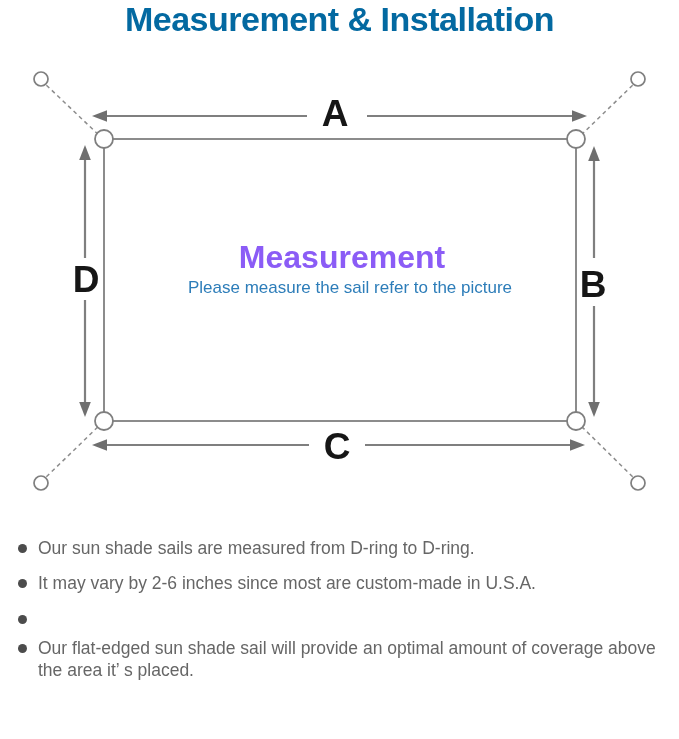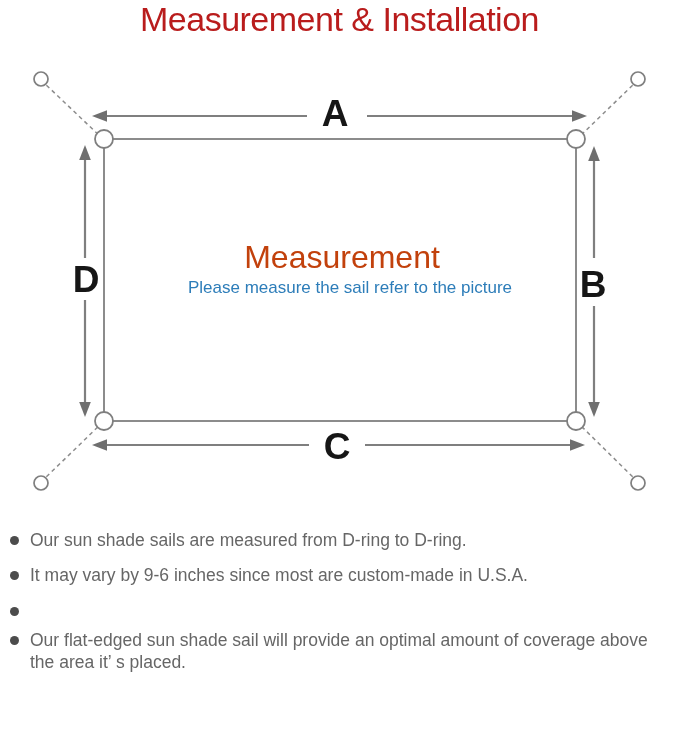--- a/index.html
+++ b/index.html
@@ -15,23 +15,23 @@
     background: #ffffff;
     overflow: hidden;
   }
   .page-title {
     position: absolute;
     top: 0px;
     left: 0;
     width: 100%;
     text-align: center;
     font-size: 34px;
-    font-weight: normal;
+    font-weight: bold;
     letter-spacing: -0.5px;
-    color: #b91c1c;
+    color: #0369a1;
     white-space: nowrap;
   }
   .diagram-svg {
     position: absolute;
     left: 0;
     top: 0;
     width: 679px;
     height: 739px;
   }
   .dim-label {
@@ -45,22 +45,22 @@
   .label-a { left: 335px; top: 113px; }
   .label-b { left: 593px; top: 284px; }
   .label-c { left: 337px; top: 446px; }
   .label-d { left: 86px;  top: 279px; }
   .center-heading {
     position: absolute;
     left: 342px;
     top: 257px;
     transform: translate(-50%, -50%);
     font-size: 32px;
-    font-weight: normal;
-    color: #c2410c;
+    font-weight: bold;
+    color: #8b5cf6;
     white-space: nowrap;
   }
   .center-caption {
     position: absolute;
     left: 342px;
     top: 288px;
     transform: translate(-50%, -50%);
     font-size: 17px;
     color: #2d7db9;
     white-space: nowrap;
@@ -68,21 +68,21 @@
   }
   .notes {
     position: absolute;
     left: 10px;
     top: 529px;
     right: 4px;
     display: flex;
     flex-direction: column;
     gap: 13px;
     list-style: none;
-    margin: 0;
+    margin: 8px;
     padding: 0;
   }
   .note-item {
     display: flex;
     align-items: flex-start;
     gap: 11px;
     font-size: 17.5px;
     line-height: 1.28;
     color: #666666;
   }
@@ -157,21 +157,21 @@
   <div class="center-heading">Measurement</div>
   <div class="center-caption">Please measure the sail refer to the picture</div>
 
   <ul class="notes">
     <li class="note-item">
       <span class="bullet-dot"></span>
       <span>Our sun shade sails are measured from D-ring to D-ring.</span>
     </li>
     <li class="note-item">
       <span class="bullet-dot"></span>
-      <span>It may vary by 9-6 inches since most are custom-made in U.S.A.</span>
+      <span>It may vary by 2-6 inches since most are custom-made in U.S.A.</span>
     </li>
     <li class="note-item">
       <span class="bullet-dot"></span>
     </li>
     <li class="note-item">
       <span class="bullet-dot"></span>
       <span>Our flat-edged sun shade sail will provide an optimal amount of coverage above the area it’ s placed.</span>
     </li>
   </ul>
 

